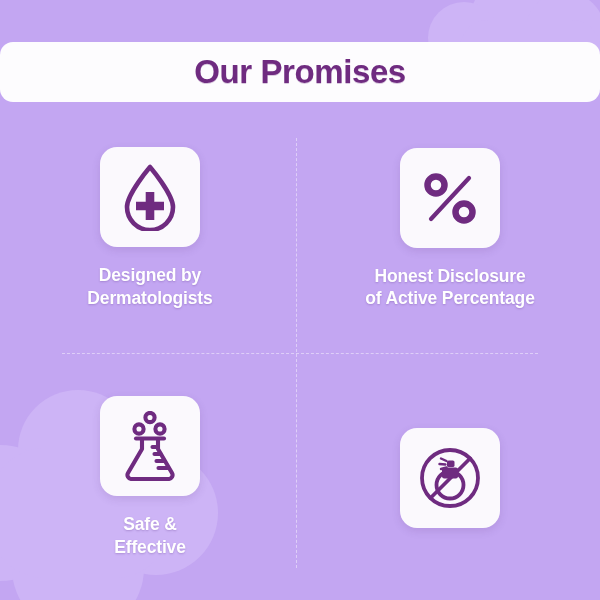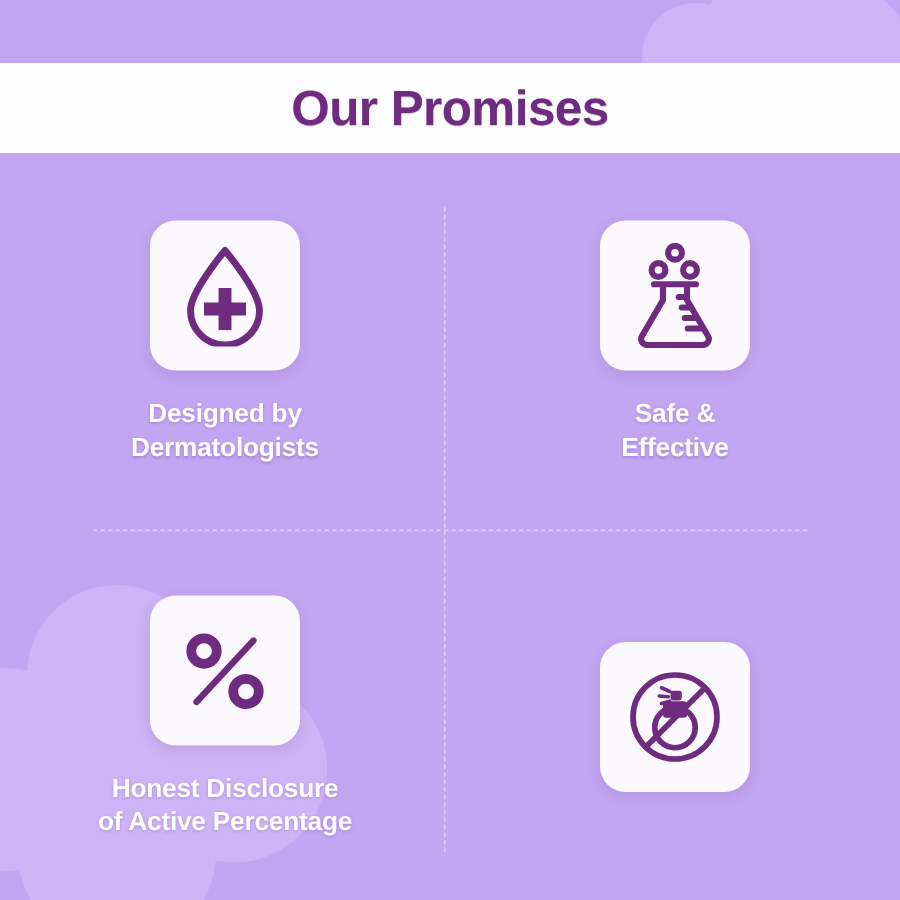--- a/index.html
+++ b/index.html
@@ -22,20 +22,21 @@
   .blob-bl { position:absolute; bottom:-48px; left:-70px; }
 
   
   .header-band {
     position:absolute;
     top:42px; left:0;
     width:600px; height:60px;
     background:#fdfcfe;
     display:flex; align-items:center; justify-content:center;
     z-index:3;
+    border-radius:13px;
   }
   .header-title {
     font-size:33px;
     font-weight:bold;
     letter-spacing:-0.4px;
     color:#6f2b80;
     text-shadow:0 1px 0 rgba(111,43,128,.25);
   }
 
   
@@ -133,49 +134,49 @@
       <div class="icon-card">
         <svg width="62" height="68" viewBox="0 0 62 68">
           <path d="M31 4 C31 4 8 31 8 44 A23 23 0 0 0 54 44 C54 31 31 4 31 4 Z" fill="none" stroke="#6f2b80" stroke-width="4.6" stroke-linejoin="round"></path>
           <path d="M31 29 L31 57 M17 43 L45 43" fill="none" stroke="#6f2b80" stroke-width="8.6" stroke-linecap="butt"></path>
         </svg>
       </div>
       <div class="promise-label">Designed by
 Dermatologists</div>
     </div>
 
+    <div class="cell r2">
+      <div class="icon-card">
+        <svg width="60" height="60" viewBox="0 0 60 60">
+          <g fill="none" stroke="#6f2b80" stroke-linecap="round">
+            <circle cx="16" cy="17" r="8.5" stroke-width="6.5"></circle>
+            <circle cx="44" cy="44" r="8.5" stroke-width="6.5"></circle>
+            <path d="M49 10 L11 51" stroke-width="4.2"></path>
+          </g>
+        </svg>
+      </div>
+      <div class="promise-label">Honest Disclosure
+of Active Percentage</div>
+    </div>
+
     <div class="cell r1">
       <div class="icon-card">
         <svg width="62" height="70" viewBox="0 0 62 70">
           <g fill="none" stroke="#6f2b80" stroke-width="4.1" stroke-linejoin="round" stroke-linecap="round">
             <circle cx="31" cy="6.5" r="4.6"></circle>
             <circle cx="20" cy="18" r="4.6"></circle>
             <circle cx="41" cy="18" r="4.6"></circle>
             <path d="M17 27.5 L45 27.5"></path>
             <path d="M23 28 L23 38 L9 62 A4 4 0 0 0 12.5 68 L49.5 68 A4 4 0 0 0 53 62 L39 38 L39 28"></path>
             <path d="M39 36 L33.5 36 M41.5 43 L35.5 43 M45 50 L37.5 50 M48.5 57 L39.5 57"></path>
           </g>
         </svg>
       </div>
       <div class="promise-label">Safe &amp;
 Effective</div>
-    </div>
-
-    <div class="cell r2">
-      <div class="icon-card">
-        <svg width="60" height="60" viewBox="0 0 60 60">
-          <g fill="none" stroke="#6f2b80" stroke-linecap="round">
-            <circle cx="16" cy="17" r="8.5" stroke-width="6.5"></circle>
-            <circle cx="44" cy="44" r="8.5" stroke-width="6.5"></circle>
-            <path d="M49 10 L11 51" stroke-width="4.2"></path>
-          </g>
-        </svg>
-      </div>
-      <div class="promise-label">Honest Disclosure
-of Active Percentage</div>
     </div>
 
     <div class="cell r2">
       <div class="icon-card">
         <svg width="66" height="66" viewBox="0 0 66 66">
           <g fill="none" stroke="#6f2b80" stroke-width="3.8" stroke-linecap="round" stroke-linejoin="round">
             <circle cx="33" cy="33" r="28"></circle>
             <path d="M13.5 53 L53 13.5"></path>
             <circle cx="33" cy="40" r="13.5"></circle>
             <rect x="25" y="22.5" width="16" height="11" rx="2.2" fill="#6f2b80" stroke="none"></rect>

